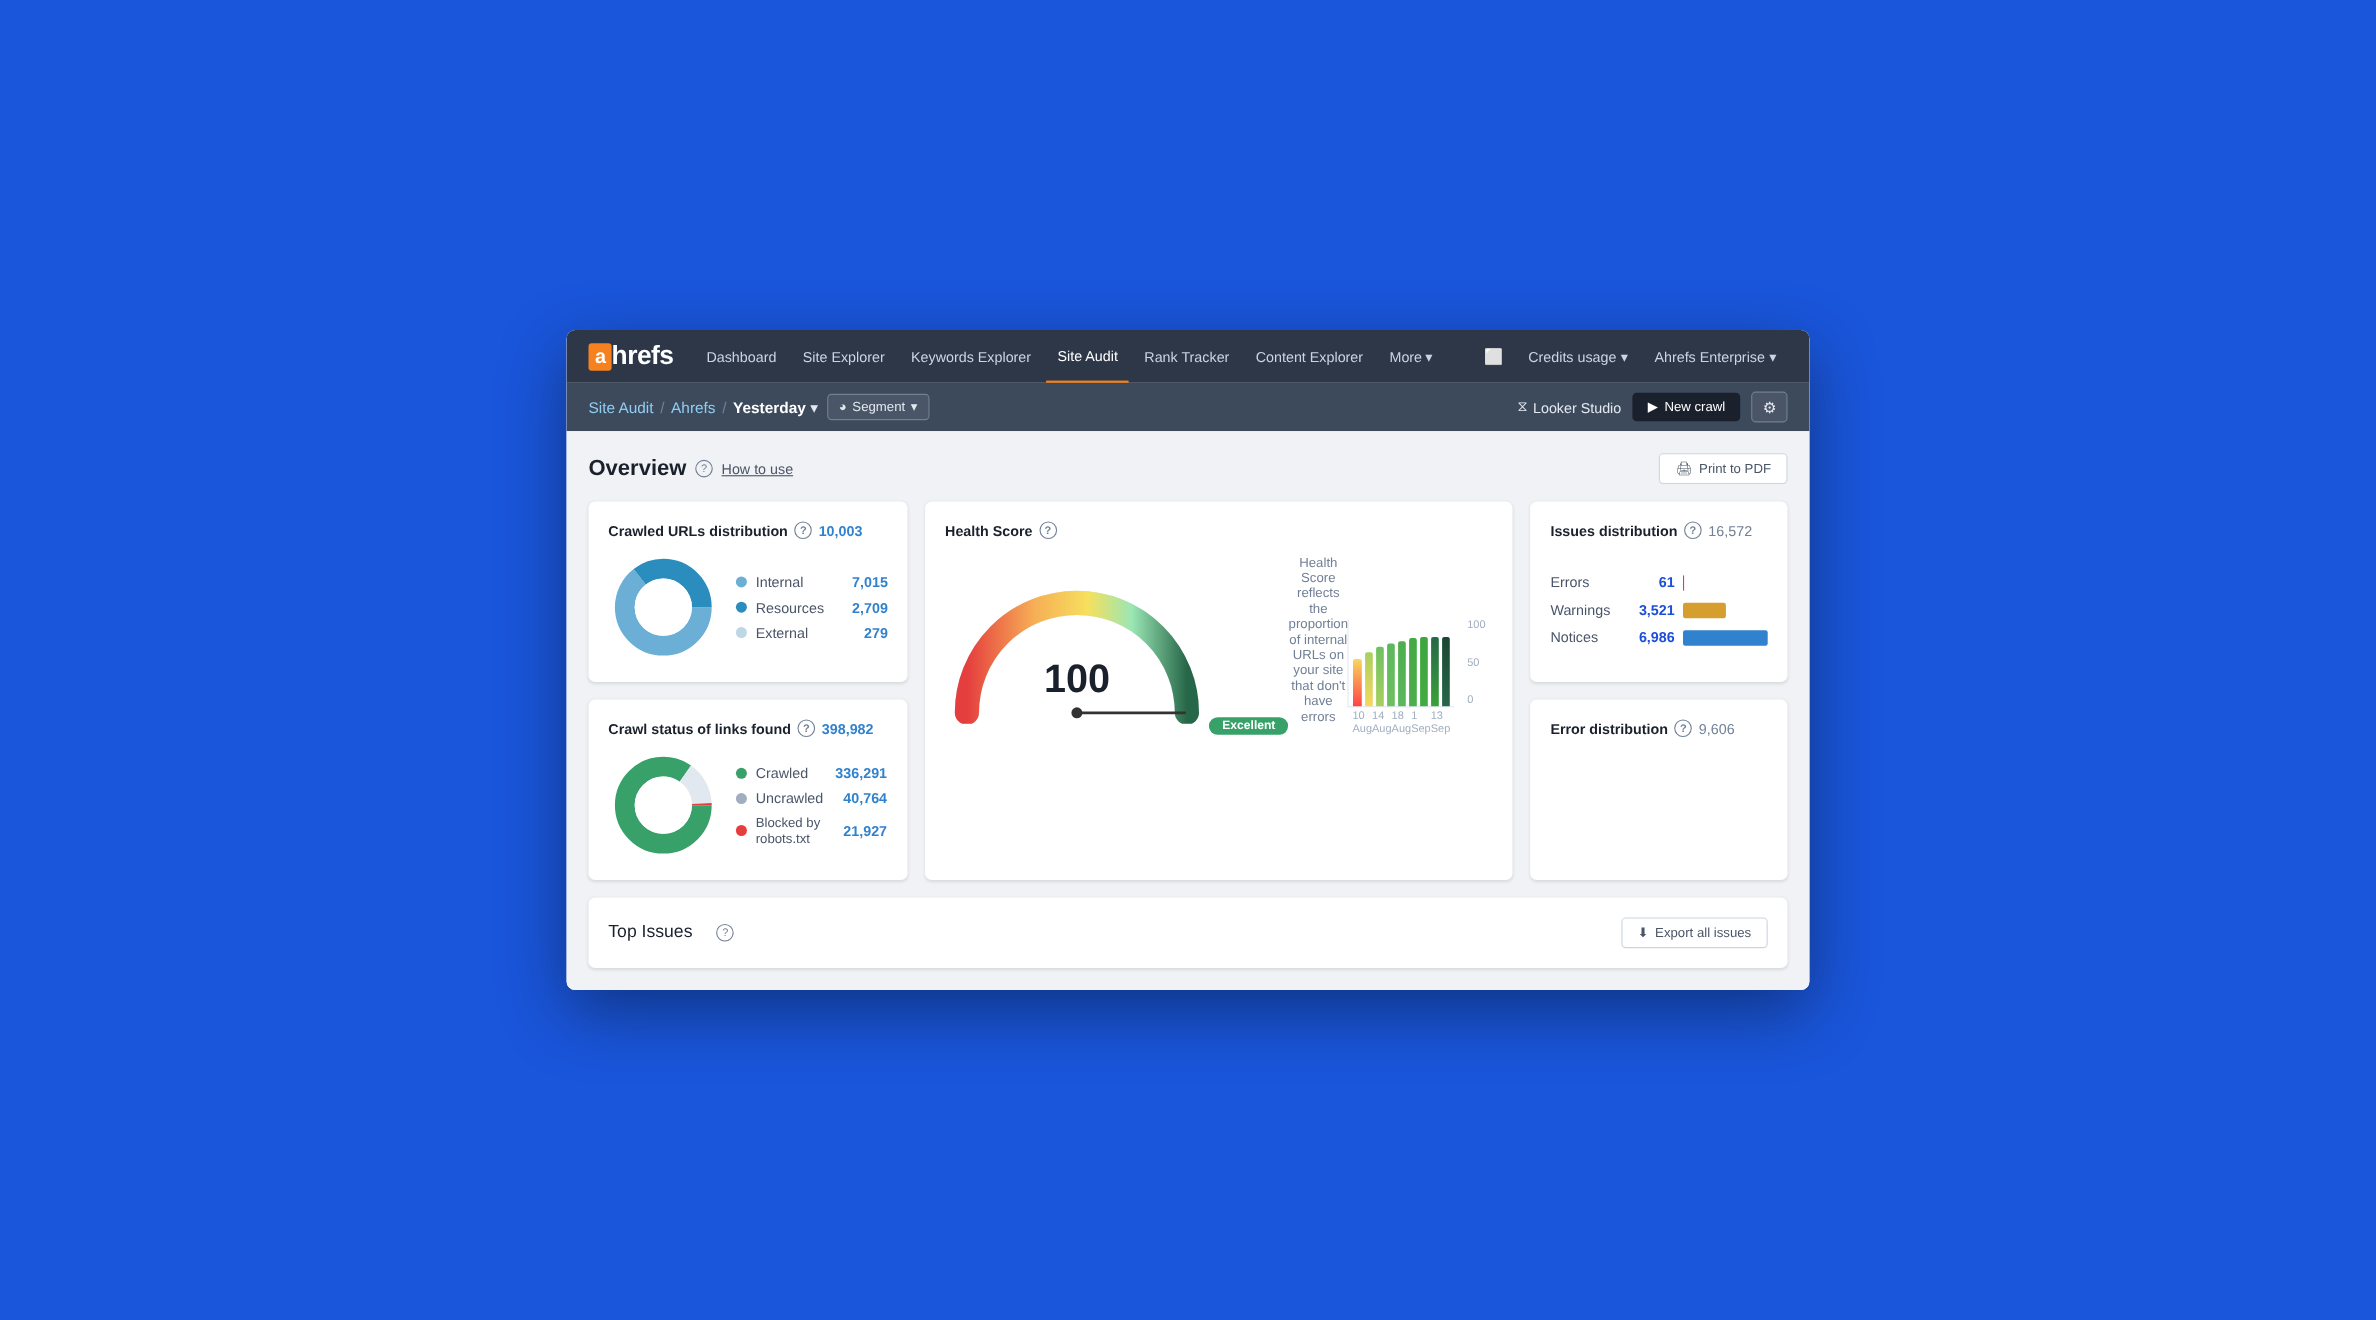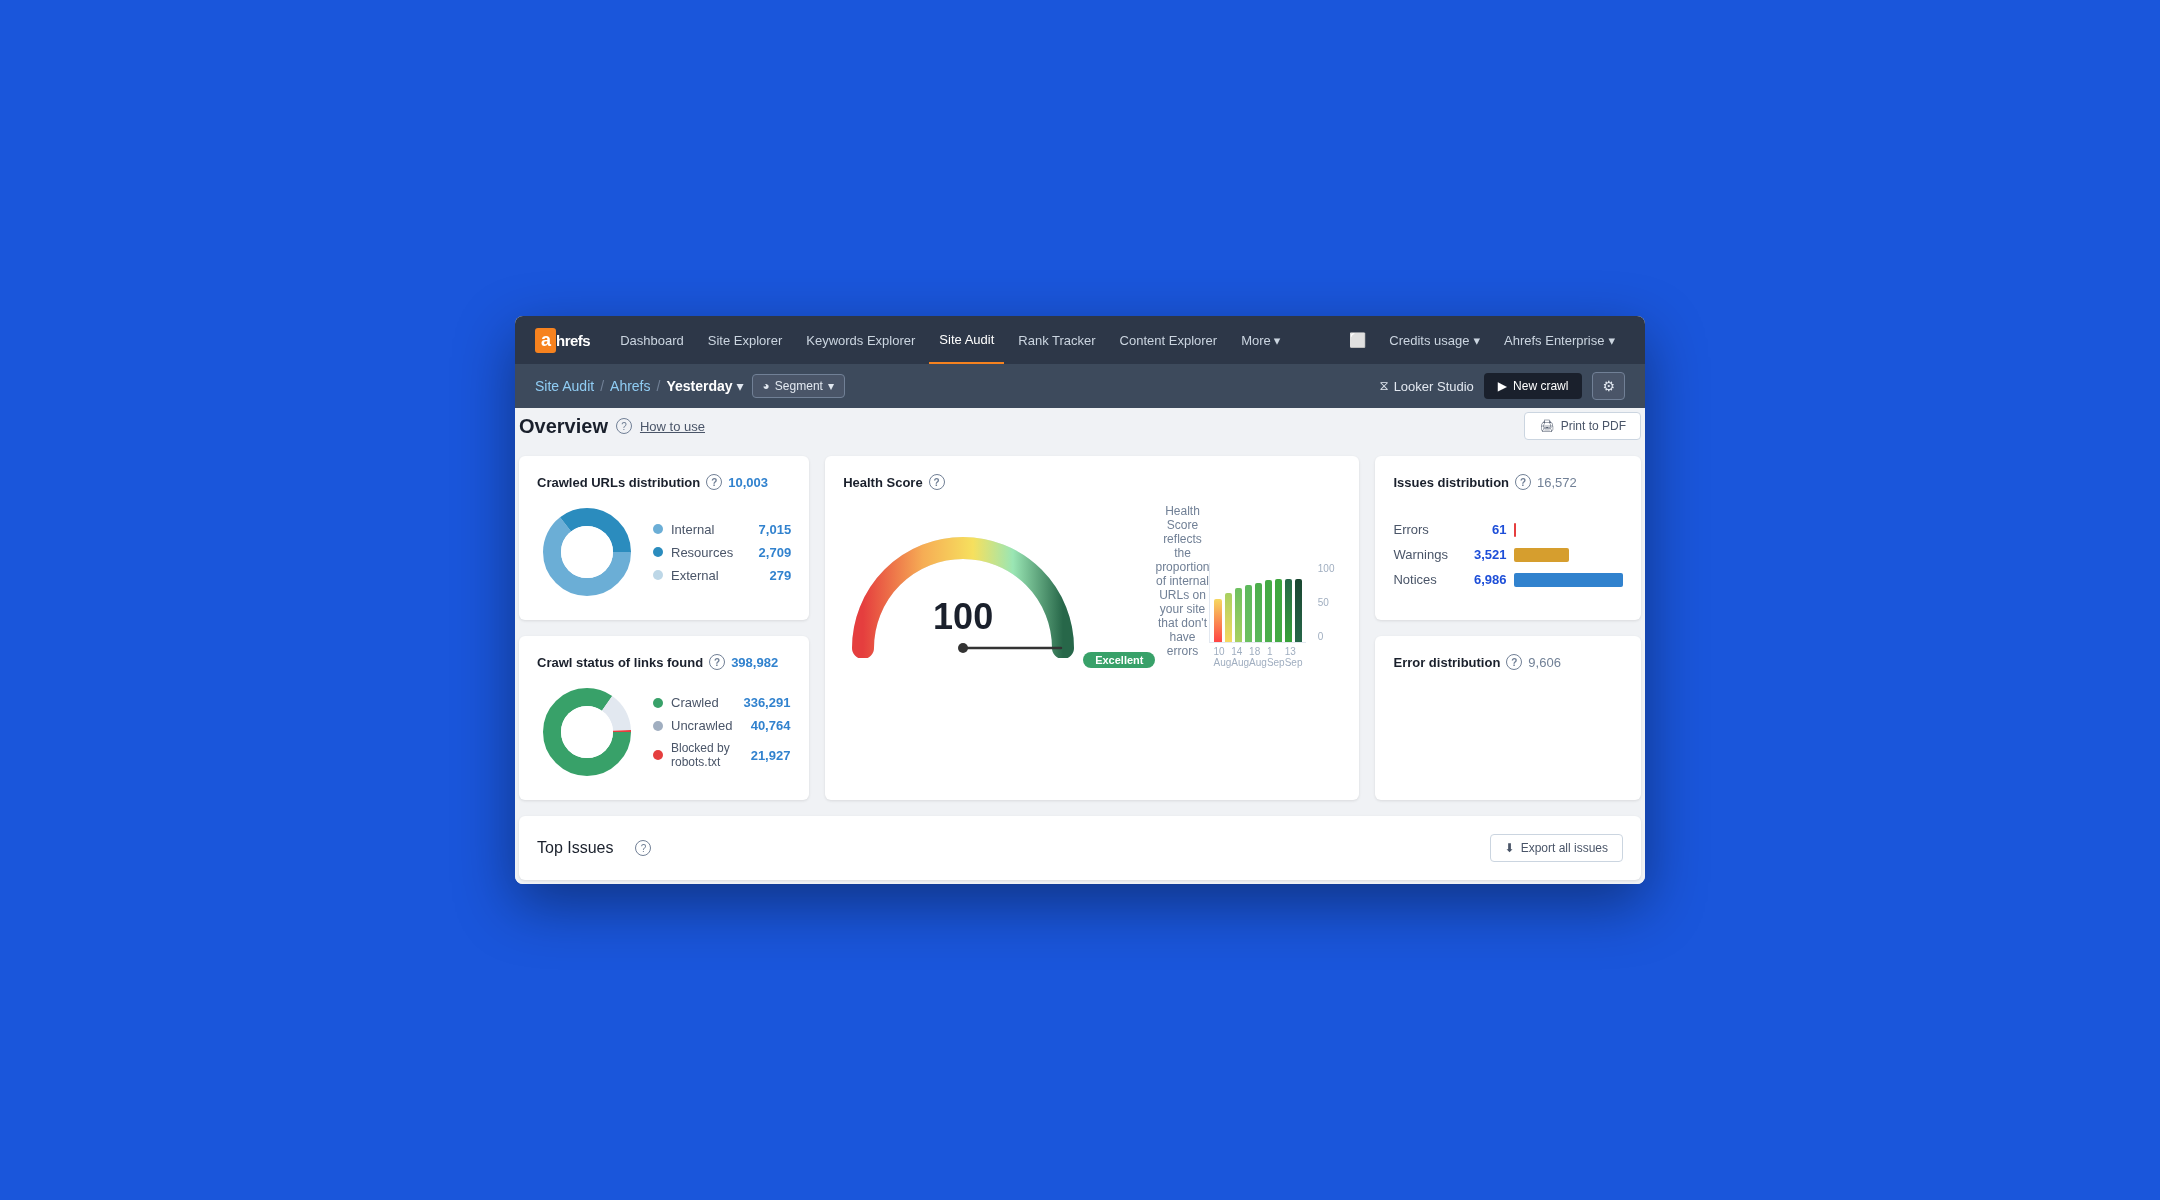--- a/index.html
+++ b/index.html
@@ -37,21 +37,21 @@
       color: white;
       font-weight: 900;
       font-size: 18px;
       padding: 2px 6px;
       border-radius: 3px;
       letter-spacing: -1px;
     }
     .logo-text {
       color: white;
       font-weight: 700;
-      font-size: 15px;
+      font-size: 24px;
       letter-spacing: -0.5px;
     }
     .nav-item {
       color: #cbd5e0;
       font-size: 13px;
       padding: 0 10px;
       height: 48px;
       display: flex;
       align-items: center;
       cursor: pointer;
@@ -157,21 +157,21 @@
       border: 1px solid #718096;
       border-radius: 4px;
       color: #e2e8f0;
       font-size: 14px;
       padding: 5px 9px;
       cursor: pointer;
     }
     
     .main-content {
       background: #f0f2f5;
-      padding: 4px;
+      padding: 20px;
     }
     
     .overview-header {
       display: flex;
       align-items: center;
       justify-content: space-between;
       margin-bottom: 16px;
     }
     .overview-left {
       display: flex;

